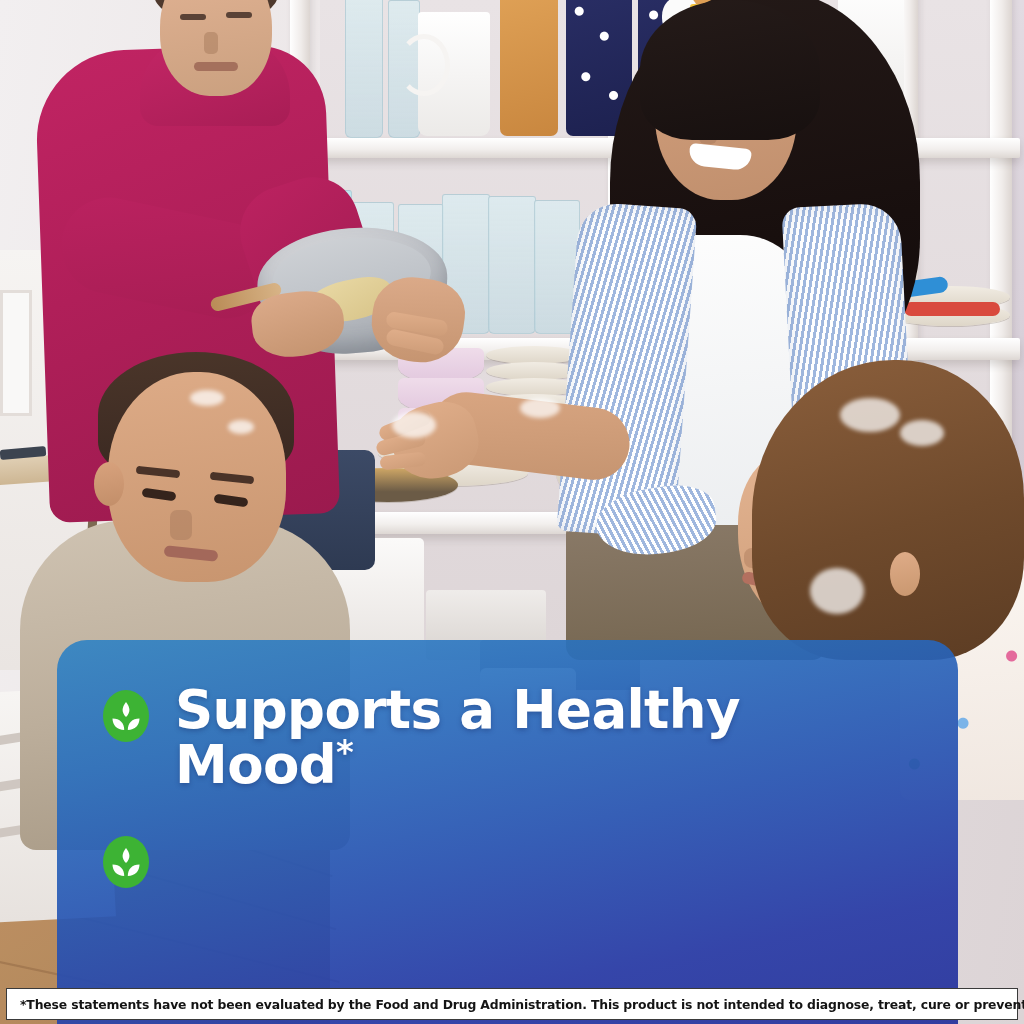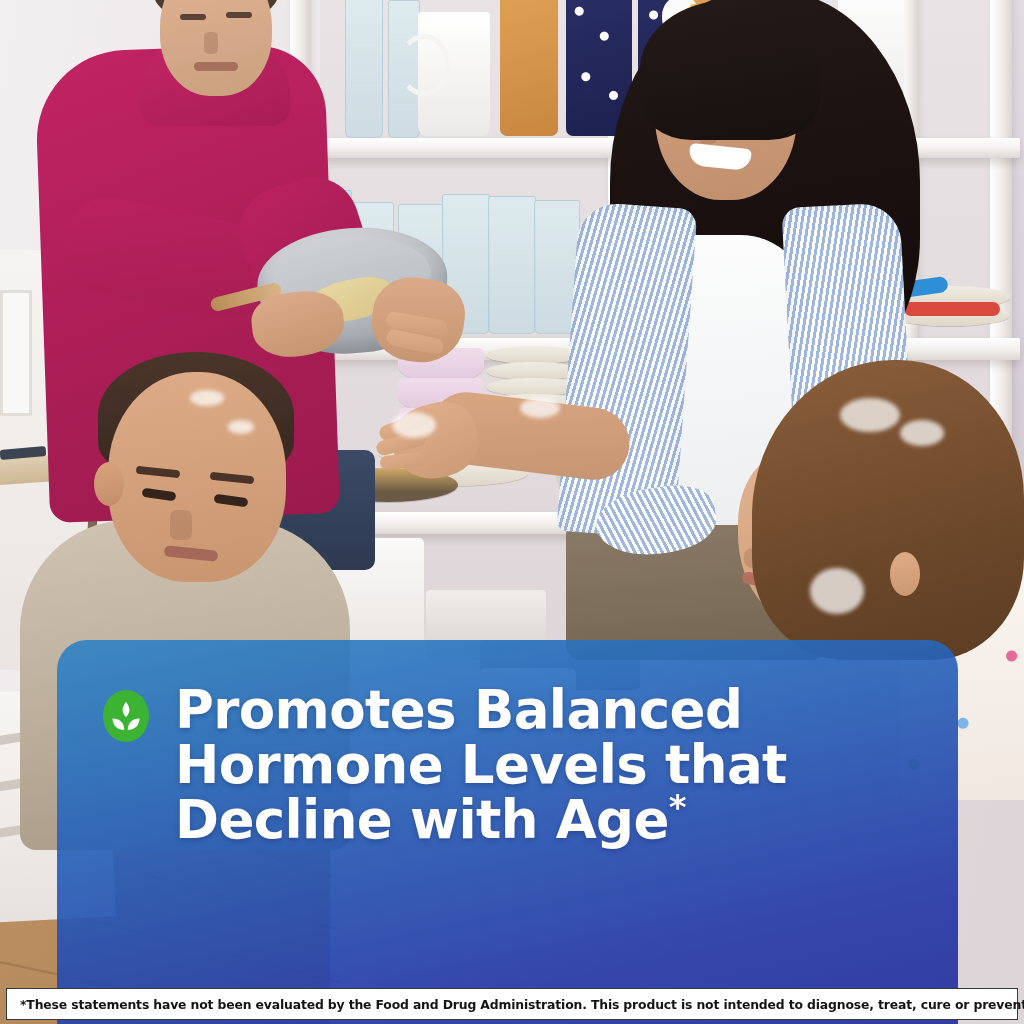--- a/index.html
+++ b/index.html
@@ -632,34 +632,41 @@
       <div class="flour-smudge" style="left:810px;top:568px;width:54px;height:46px;"></div>
       <div class="flour-smudge" style="left:840px;top:398px;width:60px;height:34px;"></div>
       <div class="flour-smudge" style="left:900px;top:420px;width:44px;height:26px;"></div>
     </div>
 
   </div>
 
   <div class="callout">
     <div class="callout-inner">
 
-
       <div class="bullet-row">
         <span class="leaf-badge">
           <svg width="30" height="32" viewBox="0 0 30 32" aria-hidden="true">
             <path d="M15 2 C19 7 20 12 15 17 C10 12 11 7 15 2 Z" fill="#ffffff"></path>
             <path d="M13.2 30 C6 30 1.5 25 1.5 18.5 C9 18.5 13.2 23 13.2 30 Z" fill="#ffffff"></path>
             <path d="M16.8 30 C24 30 28.5 25 28.5 18.5 C21 18.5 16.8 23 16.8 30 Z" fill="#ffffff"></path>
           </svg>
         </span>
         <div class="bullet-text">
-          <div>Promotes Balanced</div>
-          <div>Hormone Levels that</div>
-          <div><span>Decline with Age</span><span class="ast">*</span></div>
+          <span>Supports a Healthy Mood</span><span class="ast">*</span>
         </div>
+      </div>
+
+      <div class="bullet-row">
+        <span class="leaf-badge">
+          <svg width="30" height="32" viewBox="0 0 30 32" aria-hidden="true">
+            <path d="M15 2 C19 7 20 12 15 17 C10 12 11 7 15 2 Z" fill="#ffffff"></path>
+            <path d="M13.2 30 C6 30 1.5 25 1.5 18.5 C9 18.5 13.2 23 13.2 30 Z" fill="#ffffff"></path>
+            <path d="M16.8 30 C24 30 28.5 25 28.5 18.5 C21 18.5 16.8 23 16.8 30 Z" fill="#ffffff"></path>
+          </svg>
+        </span>
       </div>
 
     </div>
   </div>
 
   <div class="disclaimer">
     <span>*These statements have not been evaluated by the Food and Drug Administration. This product is not intended to diagnose, treat, cure or prevent any disease.</span>
   </div>
 
 </div>

